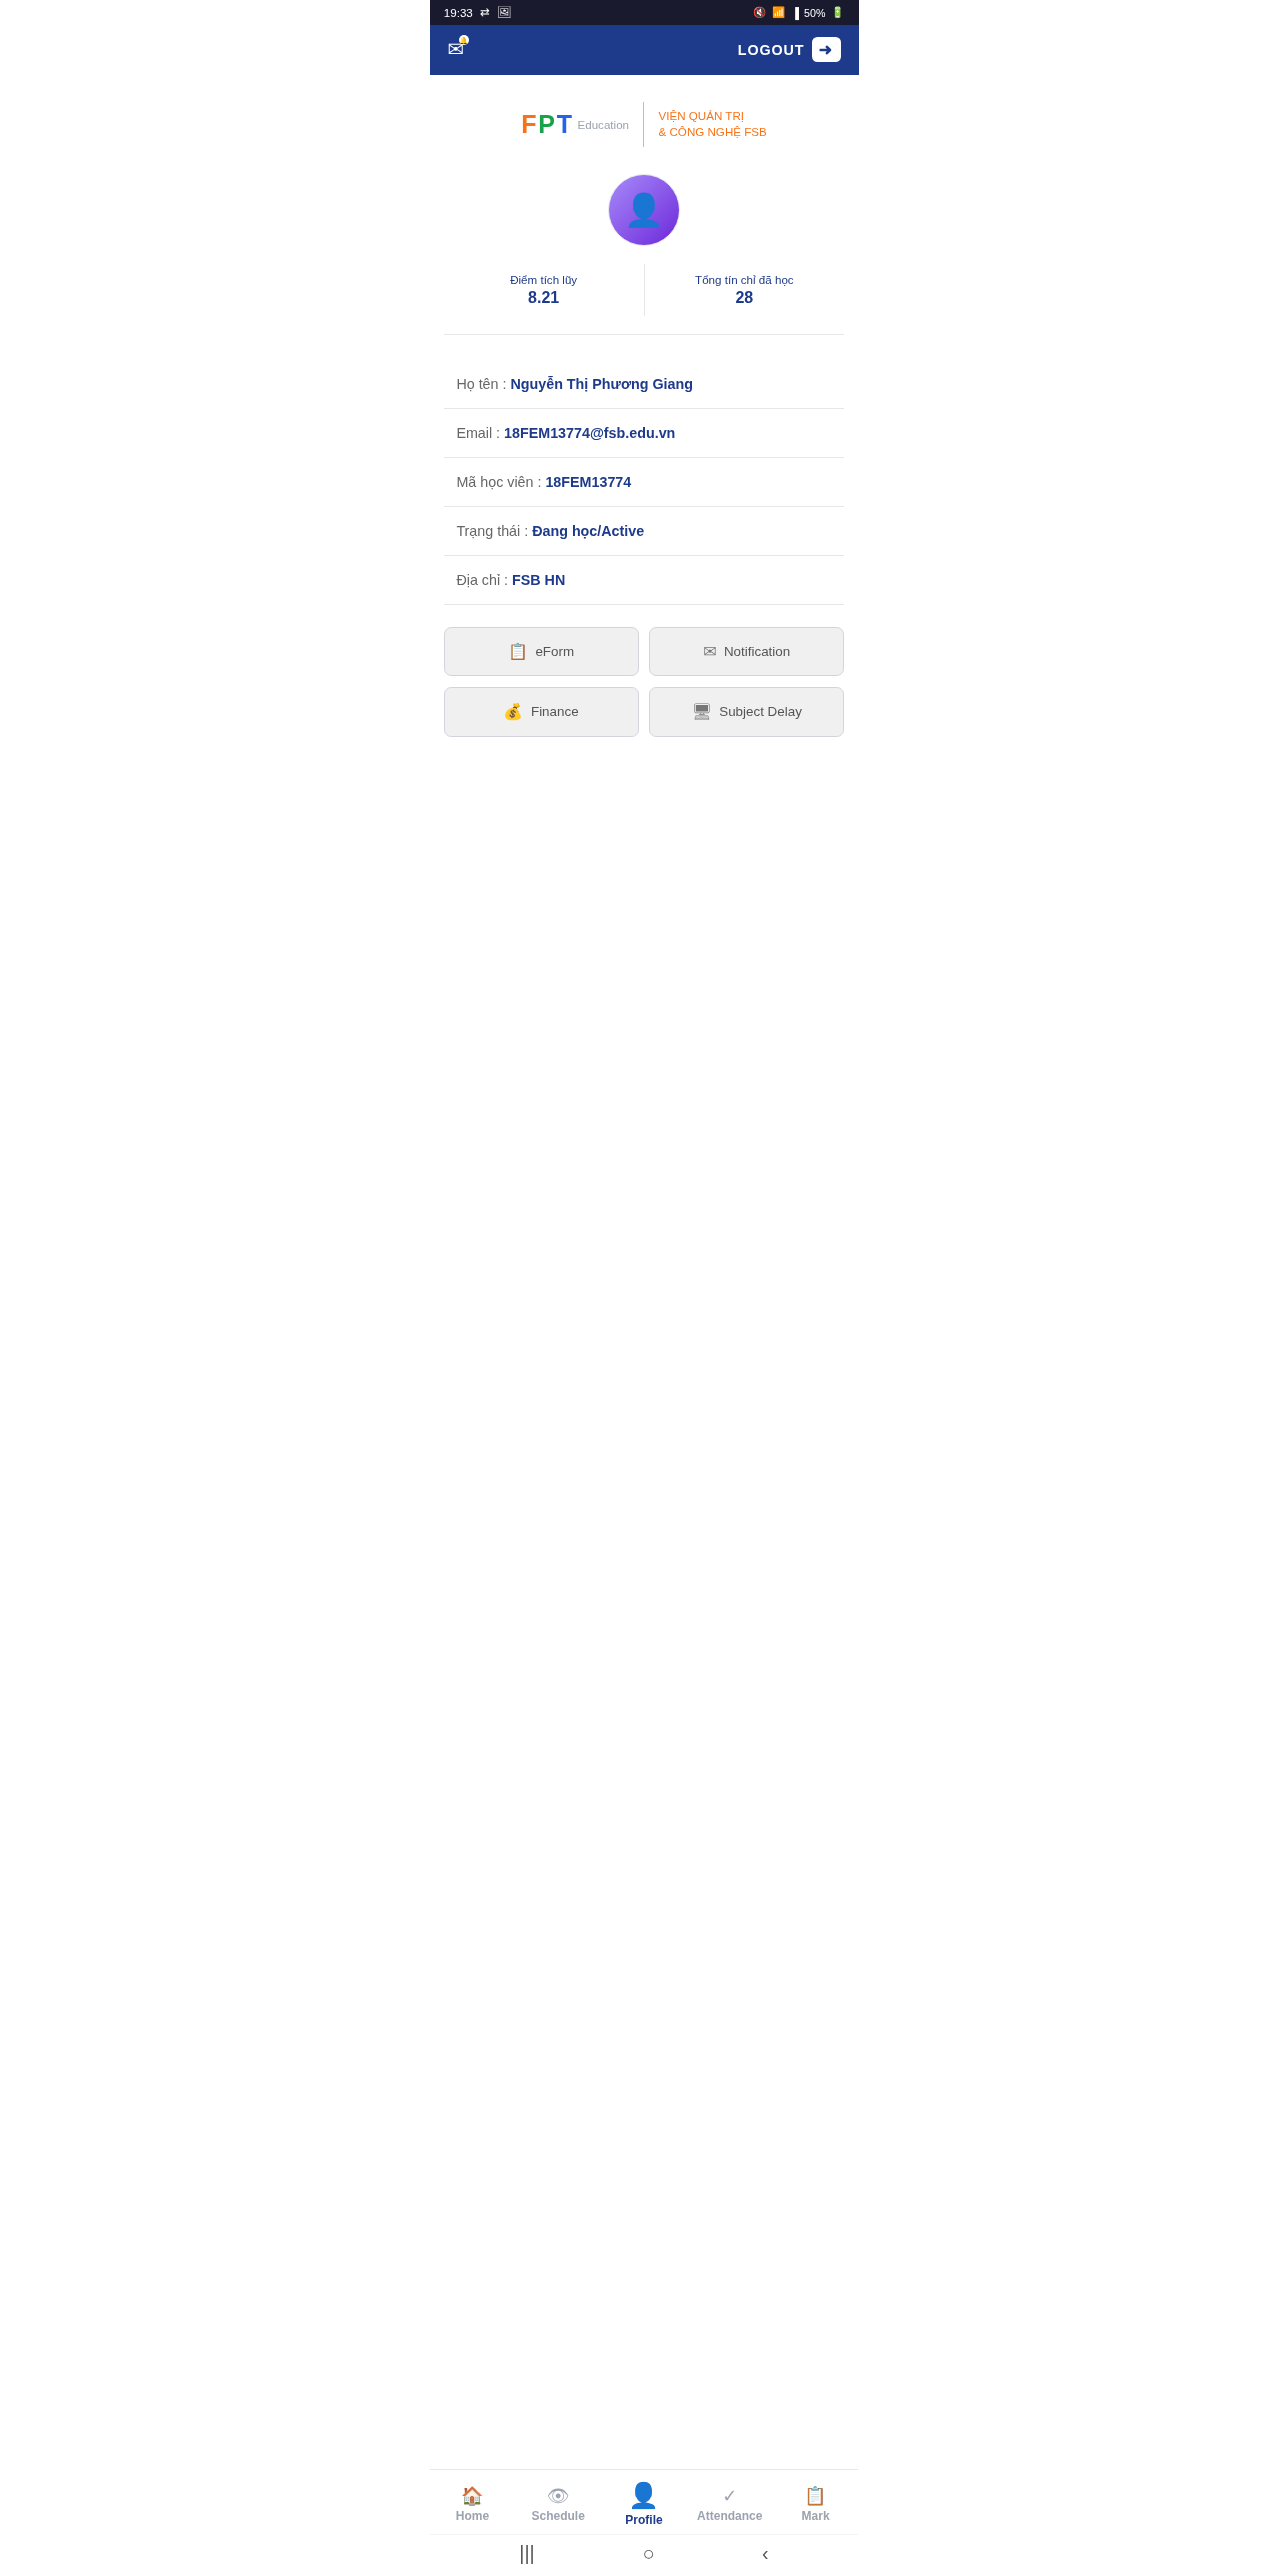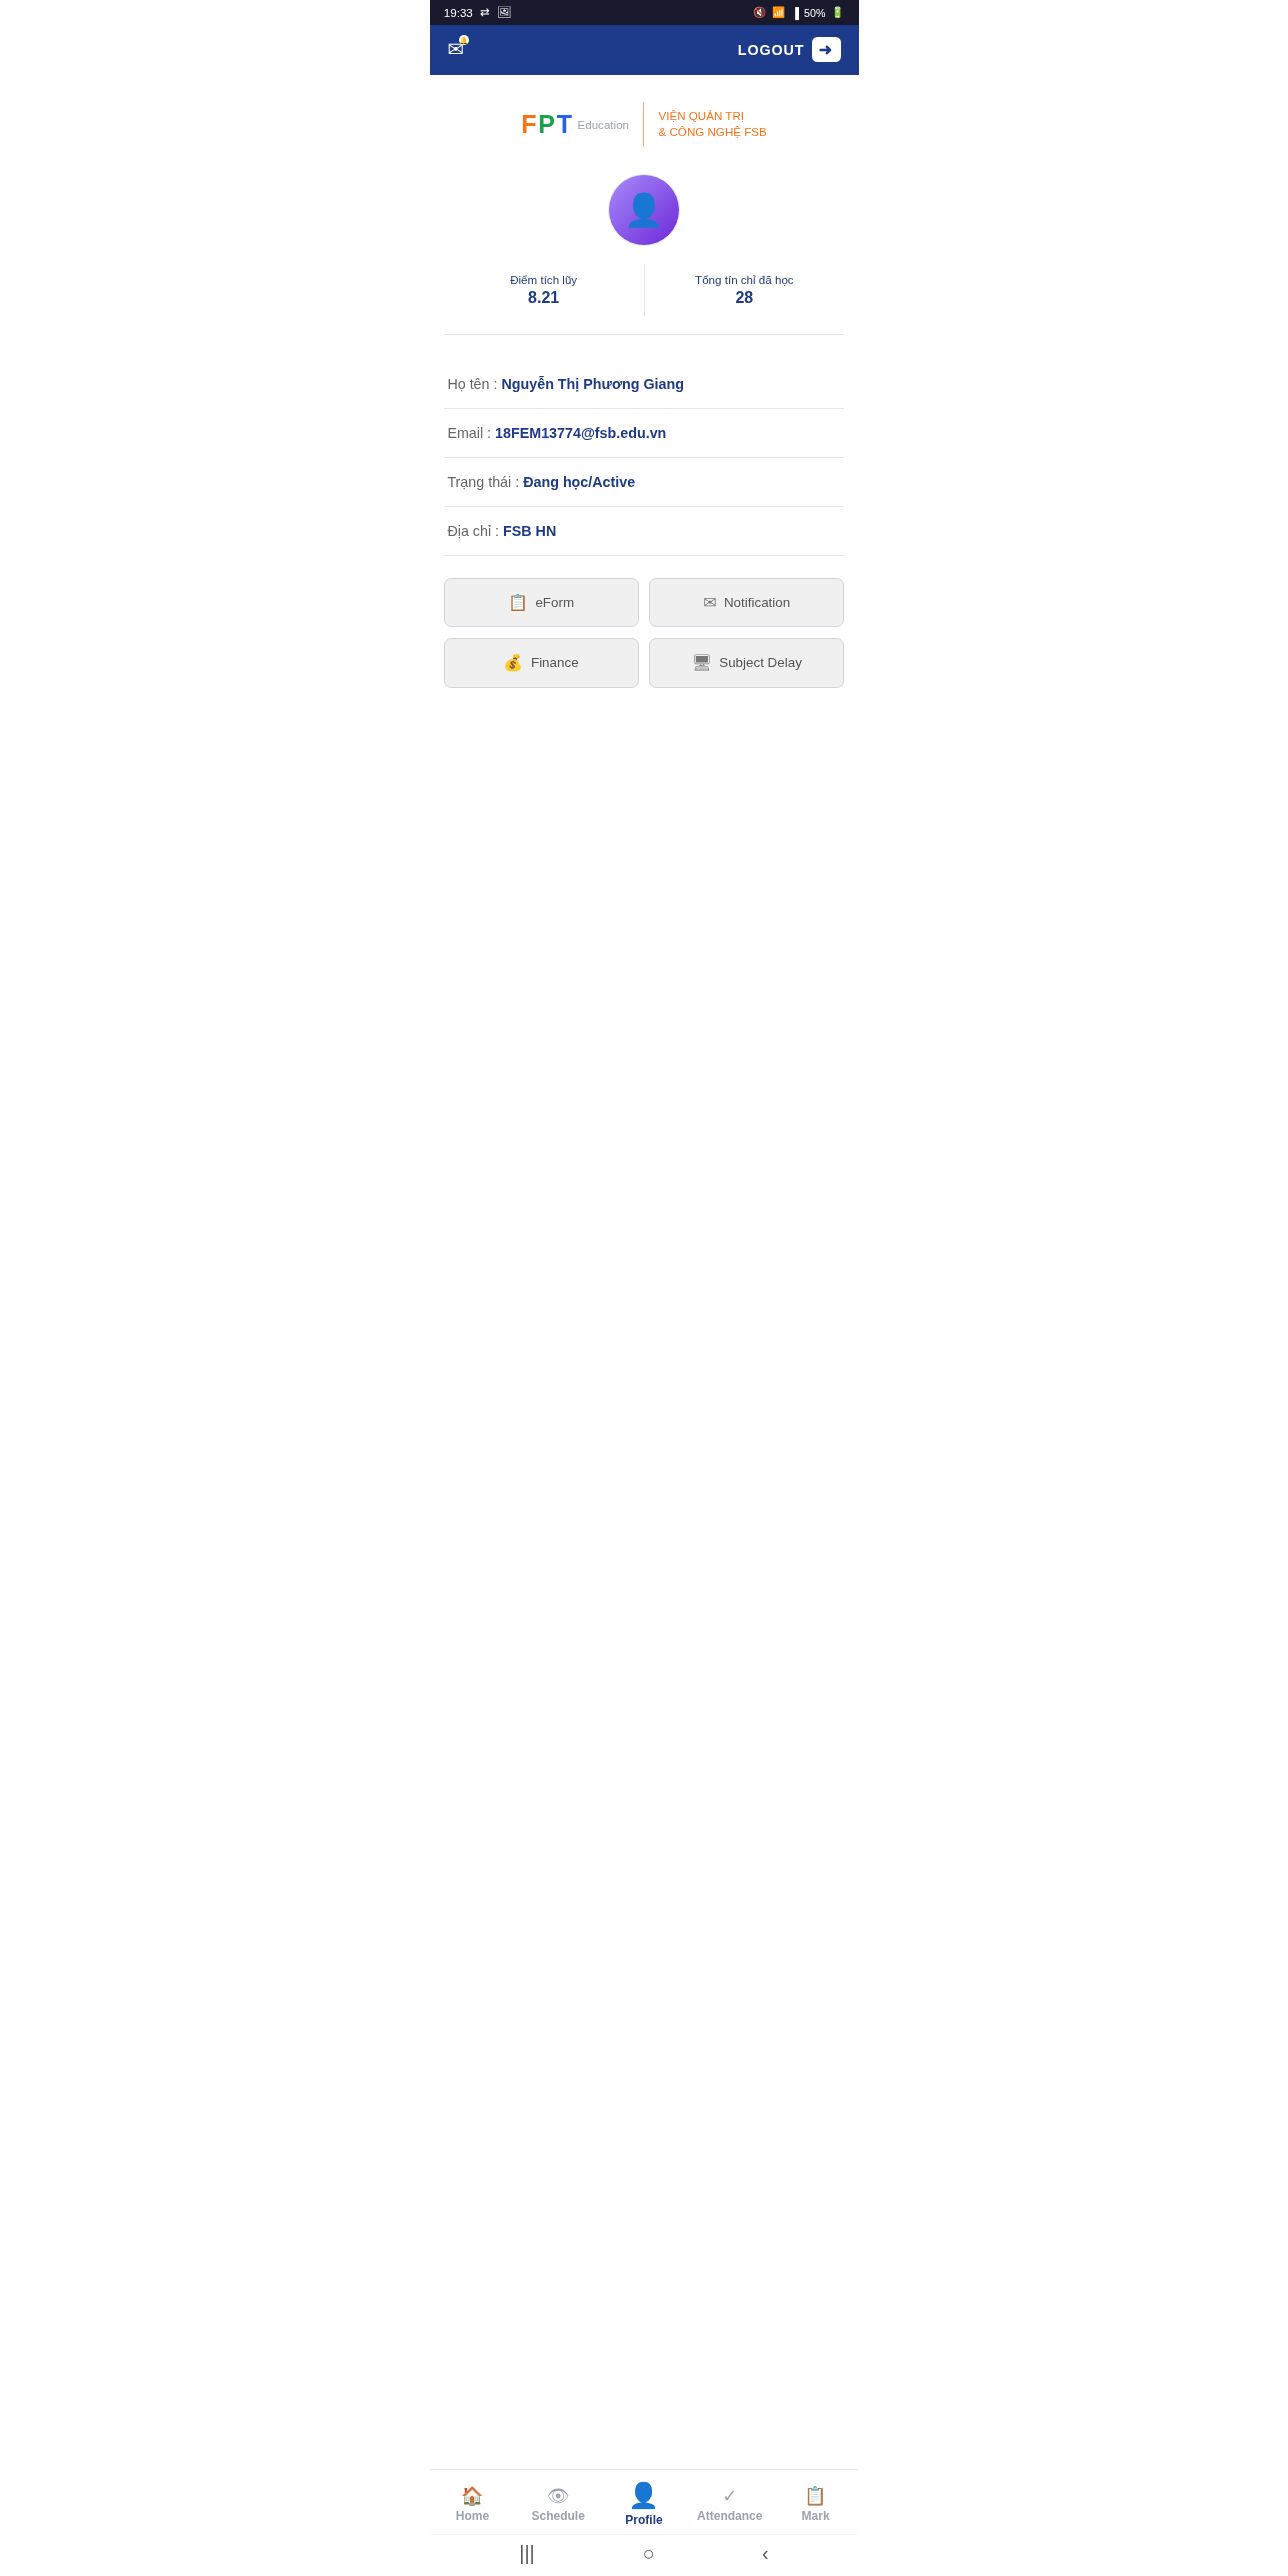--- a/index.html
+++ b/index.html
@@ -170,21 +170,21 @@
     }
 
     
     .info-row {
       padding: 16px 3.6px;
       border-bottom: 0.9px solid #e5e7eb;
       font-size: 14.3px;
       color: #555;
     }
     .info-row:last-of-type { border-bottom: 0.9px solid #e5e7eb; }
-    .info-label { color: #666; font-weight: 400; }
+    .info-label { color: #666; font-weight: 400; margin-left: 9px; }
     .info-value { color: #1e3a8a; font-weight: 700; }
 
     
     .action-grid {
       display: grid;
       grid-template-columns: 1fr 1fr;
       gap: 10.7px;
       margin-top: 21.5px;
     }
     .action-btn {
@@ -317,20 +317,24 @@
     </div>
   </div>
 
   <div class="info-row">
     <span class="info-label">Họ tên :</span>
     <span class="info-value"> Nguyễn Thị Phương Giang</span>
   </div>
   <div class="info-row">
     <span class="info-label">Email :</span>
     <span class="info-value"> 18FEM13774@fsb.edu.vn</span>
+  </div>
+  <div class="info-row">
+    <span class="info-label">Mã học viên :</span>
+    <span class="info-value"> 18FEM13774</span>
   </div>
   <div class="info-row">
     <span class="info-label">Trạng thái :</span>
     <span class="info-value"> Đang học/Active</span>
   </div>
   <div class="info-row">
     <span class="info-label">Địa chỉ :</span>
     <span class="info-value"> FSB HN</span>
   </div>
 

